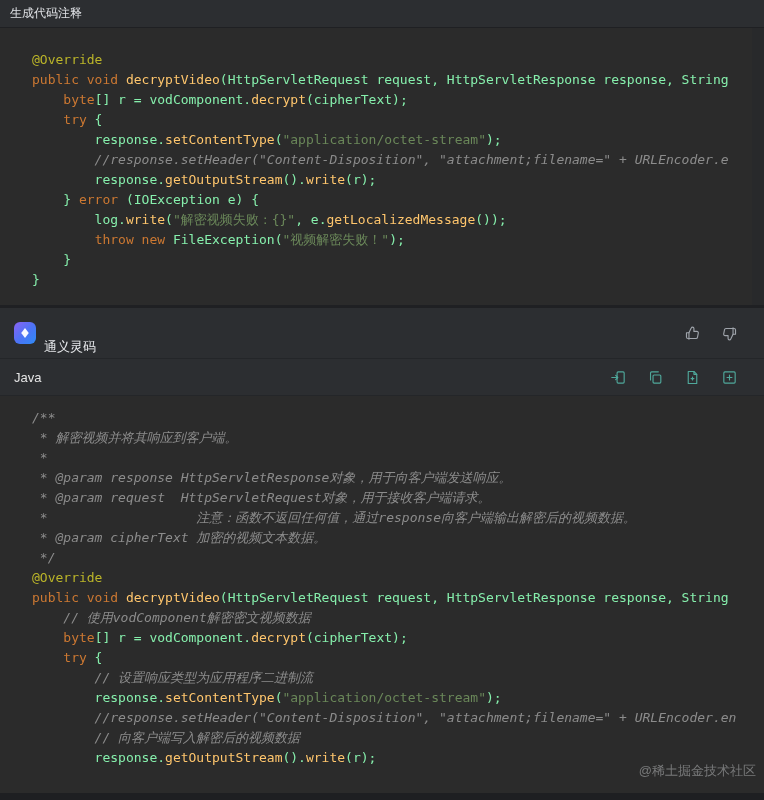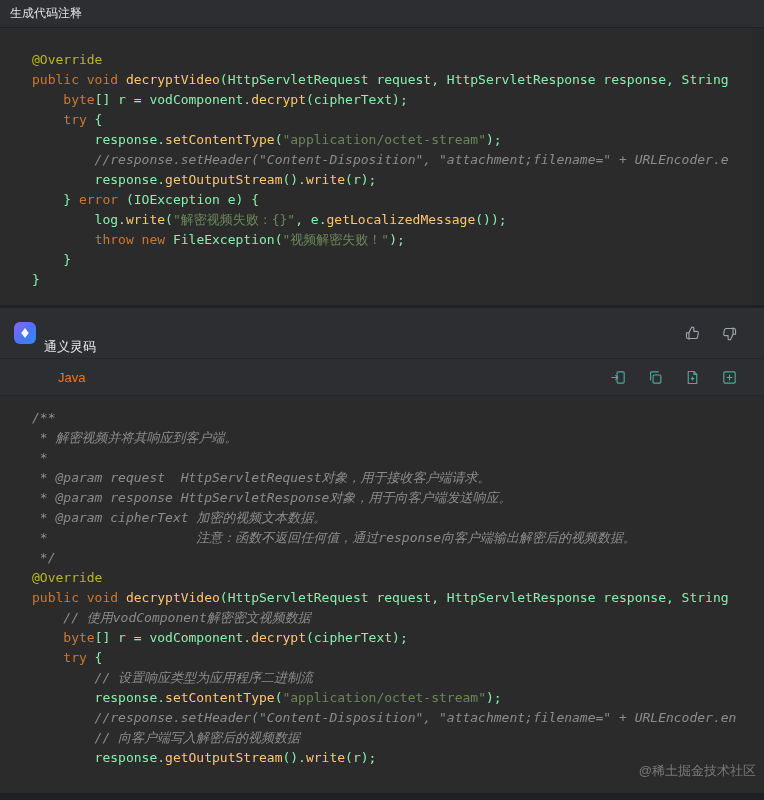--- a/index.html
+++ b/index.html
@@ -55,21 +55,21 @@
   .icon-btn.gray { color:#9fa4ab; }
   .icon-btn.teal { color:#4fa89b; }
   .icon-btn svg { display:block; width:17px; height:17px; }
   .flip { transform:rotate(180deg); }
 
   .lang-bar {
     flex:0 0 38px; display:flex; align-items:center;
     padding:0 26px 0 14px; background:#2c2e31; border-top:1px solid #242629;
     border-bottom:1px solid #242629;
   }
-  .lang-label { color:#f97316; font-size:13px;margin-left:44px; }
+  .lang-label { color:#e5e5e5; font-size:13px; }
 
   .bottom-edge { flex:0 0 7px; background:#1e1f22; }
 
   .watermark {
     position:absolute; right:8px; bottom:20px; z-index:5;
     color:rgba(210,212,216,0.45); font-size:13px;
     font-family:"Liberation Sans","DejaVu Sans",sans-serif;
   }
 </style>
 </head>
@@ -161,24 +161,24 @@
         </svg>
       </span>
     </button>
   </div>
 
   <div class="code-block bottom">
     <div class="code-lines">
         <div class="code-line"><span class="tok-cm">/**</span></div>
         <div class="code-line"><span class="tok-cm"> * 解密视频并将其响应到客户端。</span></div>
         <div class="code-line"><span class="tok-cm"> *</span></div>
+        <div class="code-line"><span class="tok-cm"> * @param response HttpServletResponse对象，用于向客户端发送响应。</span></div>
         <div class="code-line"><span class="tok-cm"> * @param request  HttpServletRequest对象，用于接收客户端请求。</span></div>
-        <div class="code-line"><span class="tok-cm"> * @param response HttpServletResponse对象，用于向客户端发送响应。</span></div>
+        <div class="code-line"><span class="tok-cm"> *                   注意：函数不返回任何值，通过response向客户端输出解密后的视频数据。</span></div>
         <div class="code-line"><span class="tok-cm"> * @param cipherText 加密的视频文本数据。</span></div>
-        <div class="code-line"><span class="tok-cm"> *                   注意：函数不返回任何值，通过response向客户端输出解密后的视频数据。</span></div>
         <div class="code-line"><span class="tok-cm"> */</span></div>
         <div class="code-line"><span class="tok-ann">@Override</span></div>
         <div class="code-line"><span class="tok-kw">public void </span><span class="tok-m">decryptVideo</span><span class="tok-pl">(HttpServletRequest request, HttpServletResponse response, String</span></div>
         <div class="code-line"><span class="tok-cm">    // 使用vodComponent解密密文视频数据</span></div>
         <div class="code-line"><span class="tok-pl">    </span><span class="tok-kw">byte</span><span class="tok-pl">[] r = vodComponent.</span><span class="tok-m">decrypt</span><span class="tok-pl">(cipherText);</span></div>
         <div class="code-line"><span class="tok-pl">    </span><span class="tok-kw">try</span><span class="tok-pl"> {</span></div>
         <div class="code-line"><span class="tok-cm">        // 设置响应类型为应用程序二进制流</span></div>
         <div class="code-line"><span class="tok-pl">        response.</span><span class="tok-m">setContentType</span><span class="tok-pl">(</span><span class="tok-str">"application/octet-stream"</span><span class="tok-pl">);</span></div>
         <div class="code-line"><span class="tok-cm">        //response.setHeader("Content-Disposition", "attachment;filename=" + URLEncoder.en</span></div>
         <div class="code-line"><span class="tok-cm">        // 向客户端写入解密后的视频数据</span></div>

